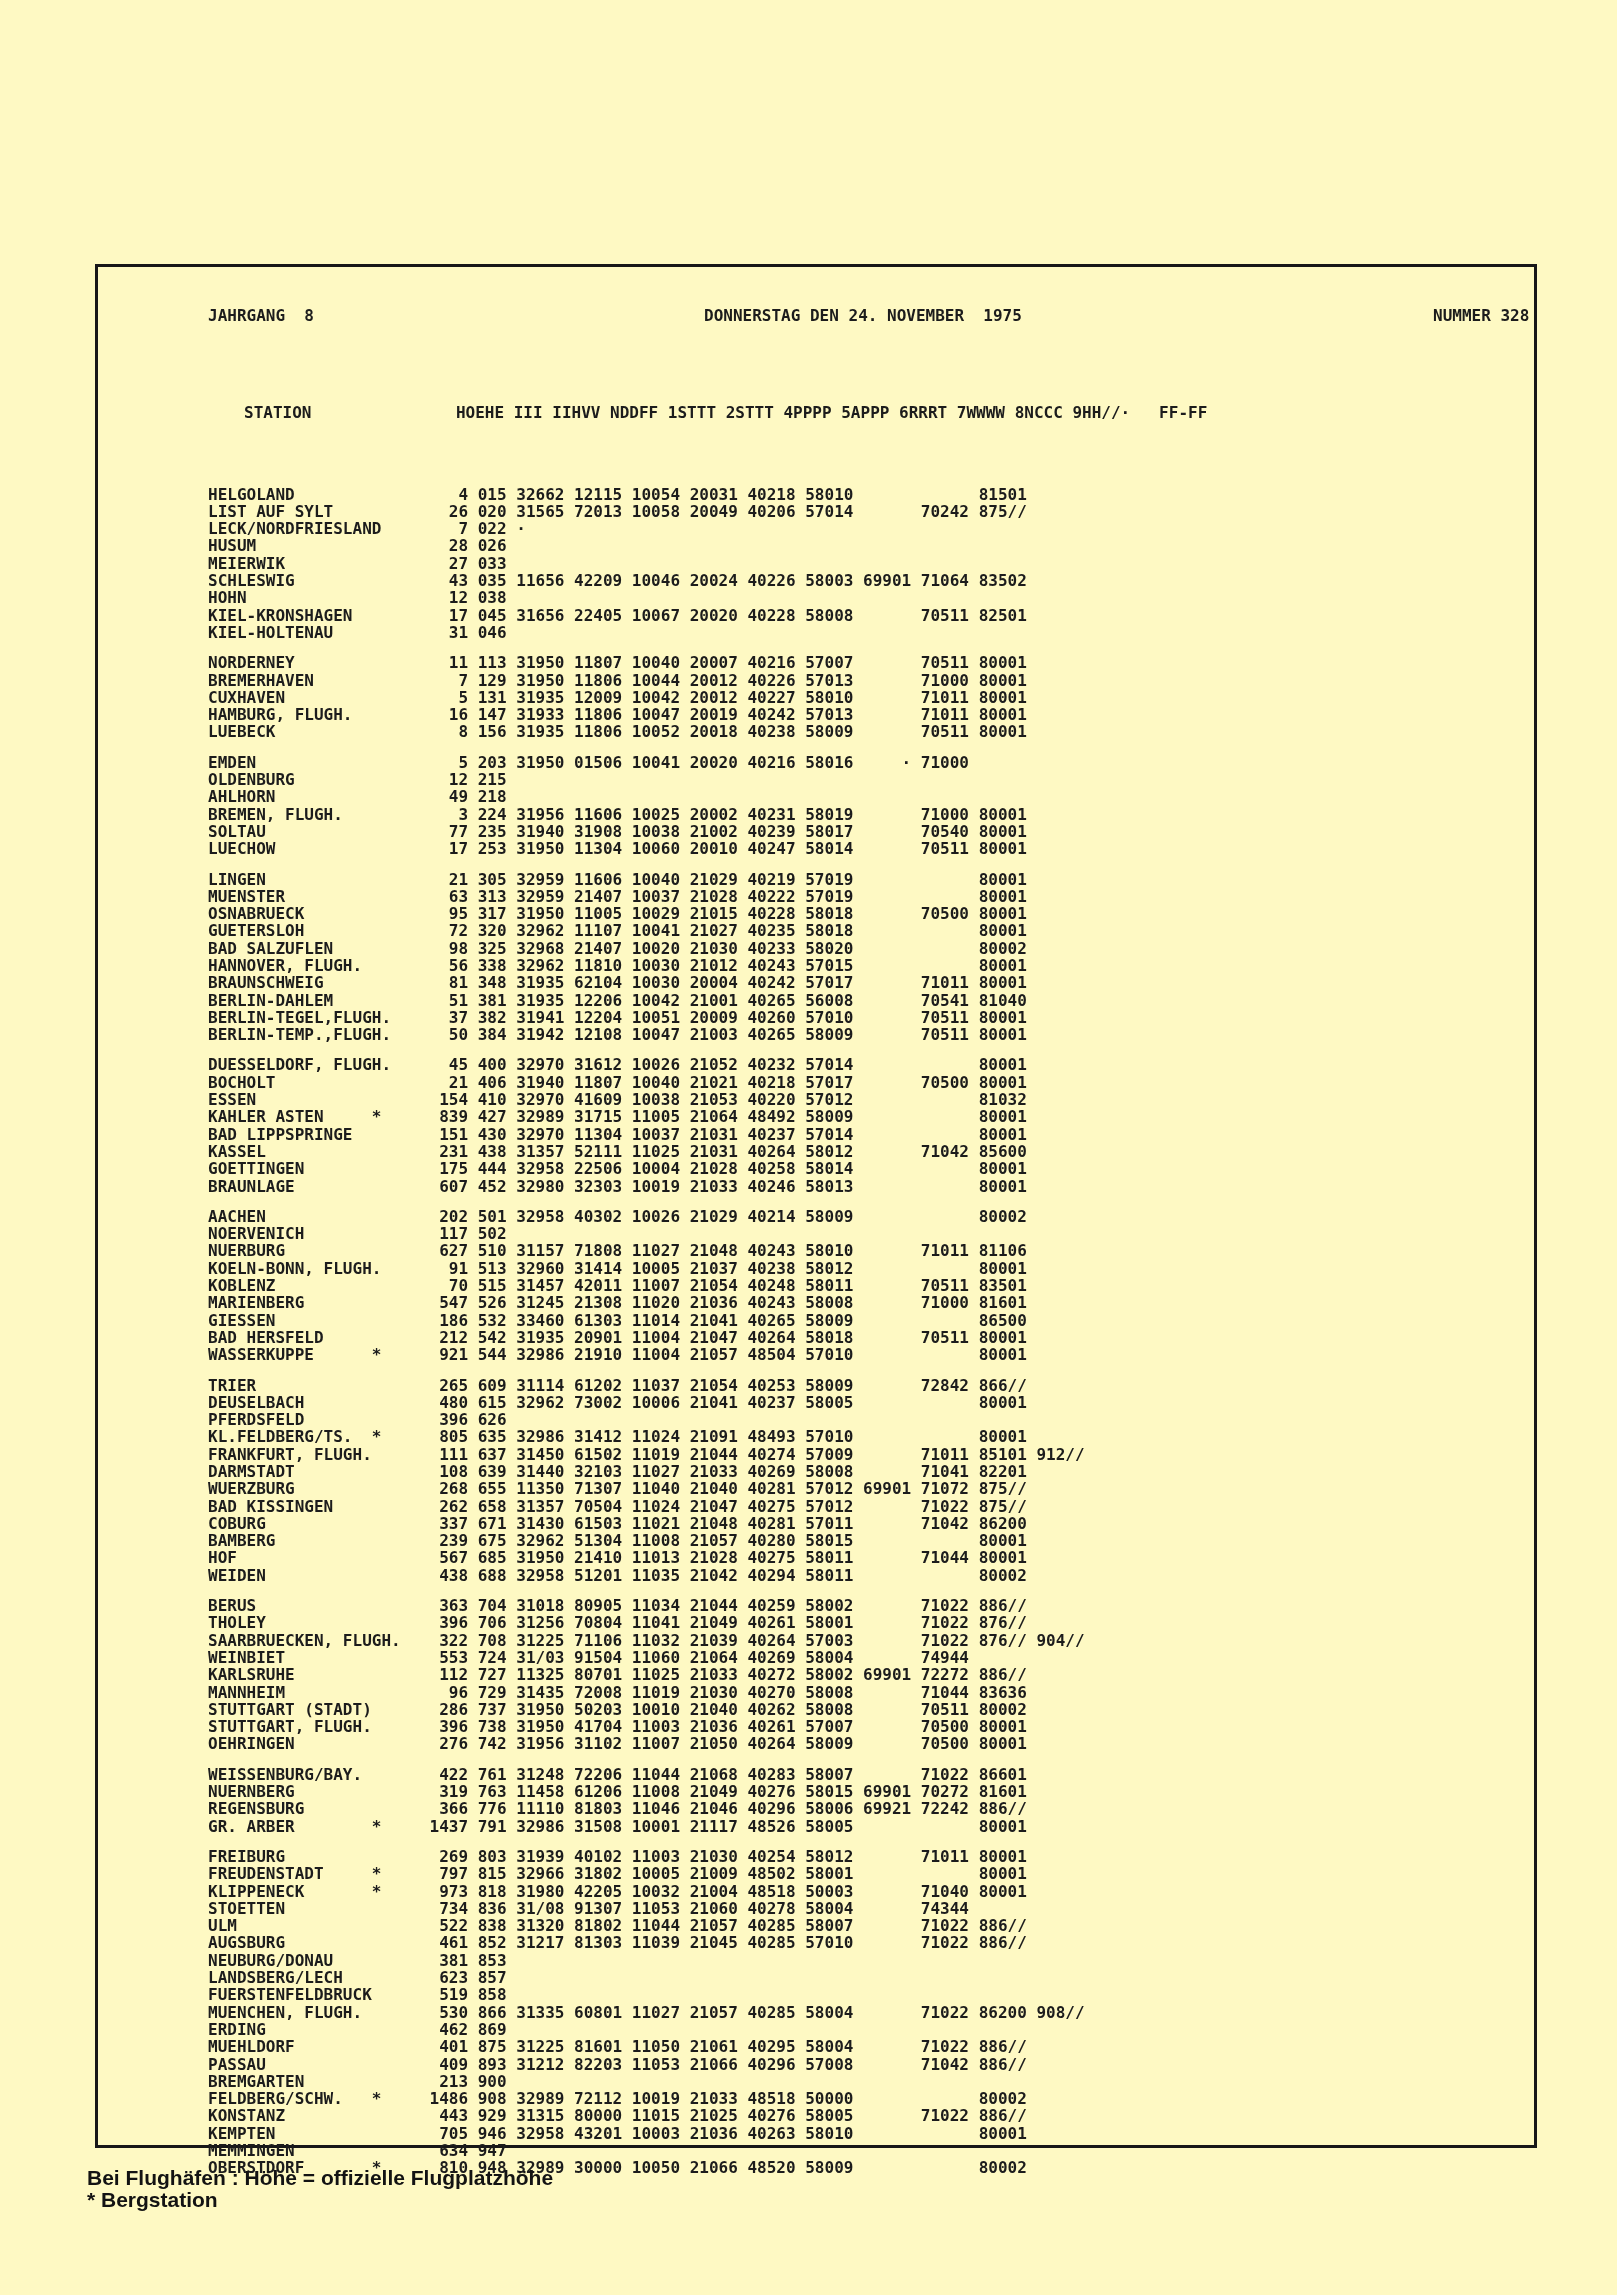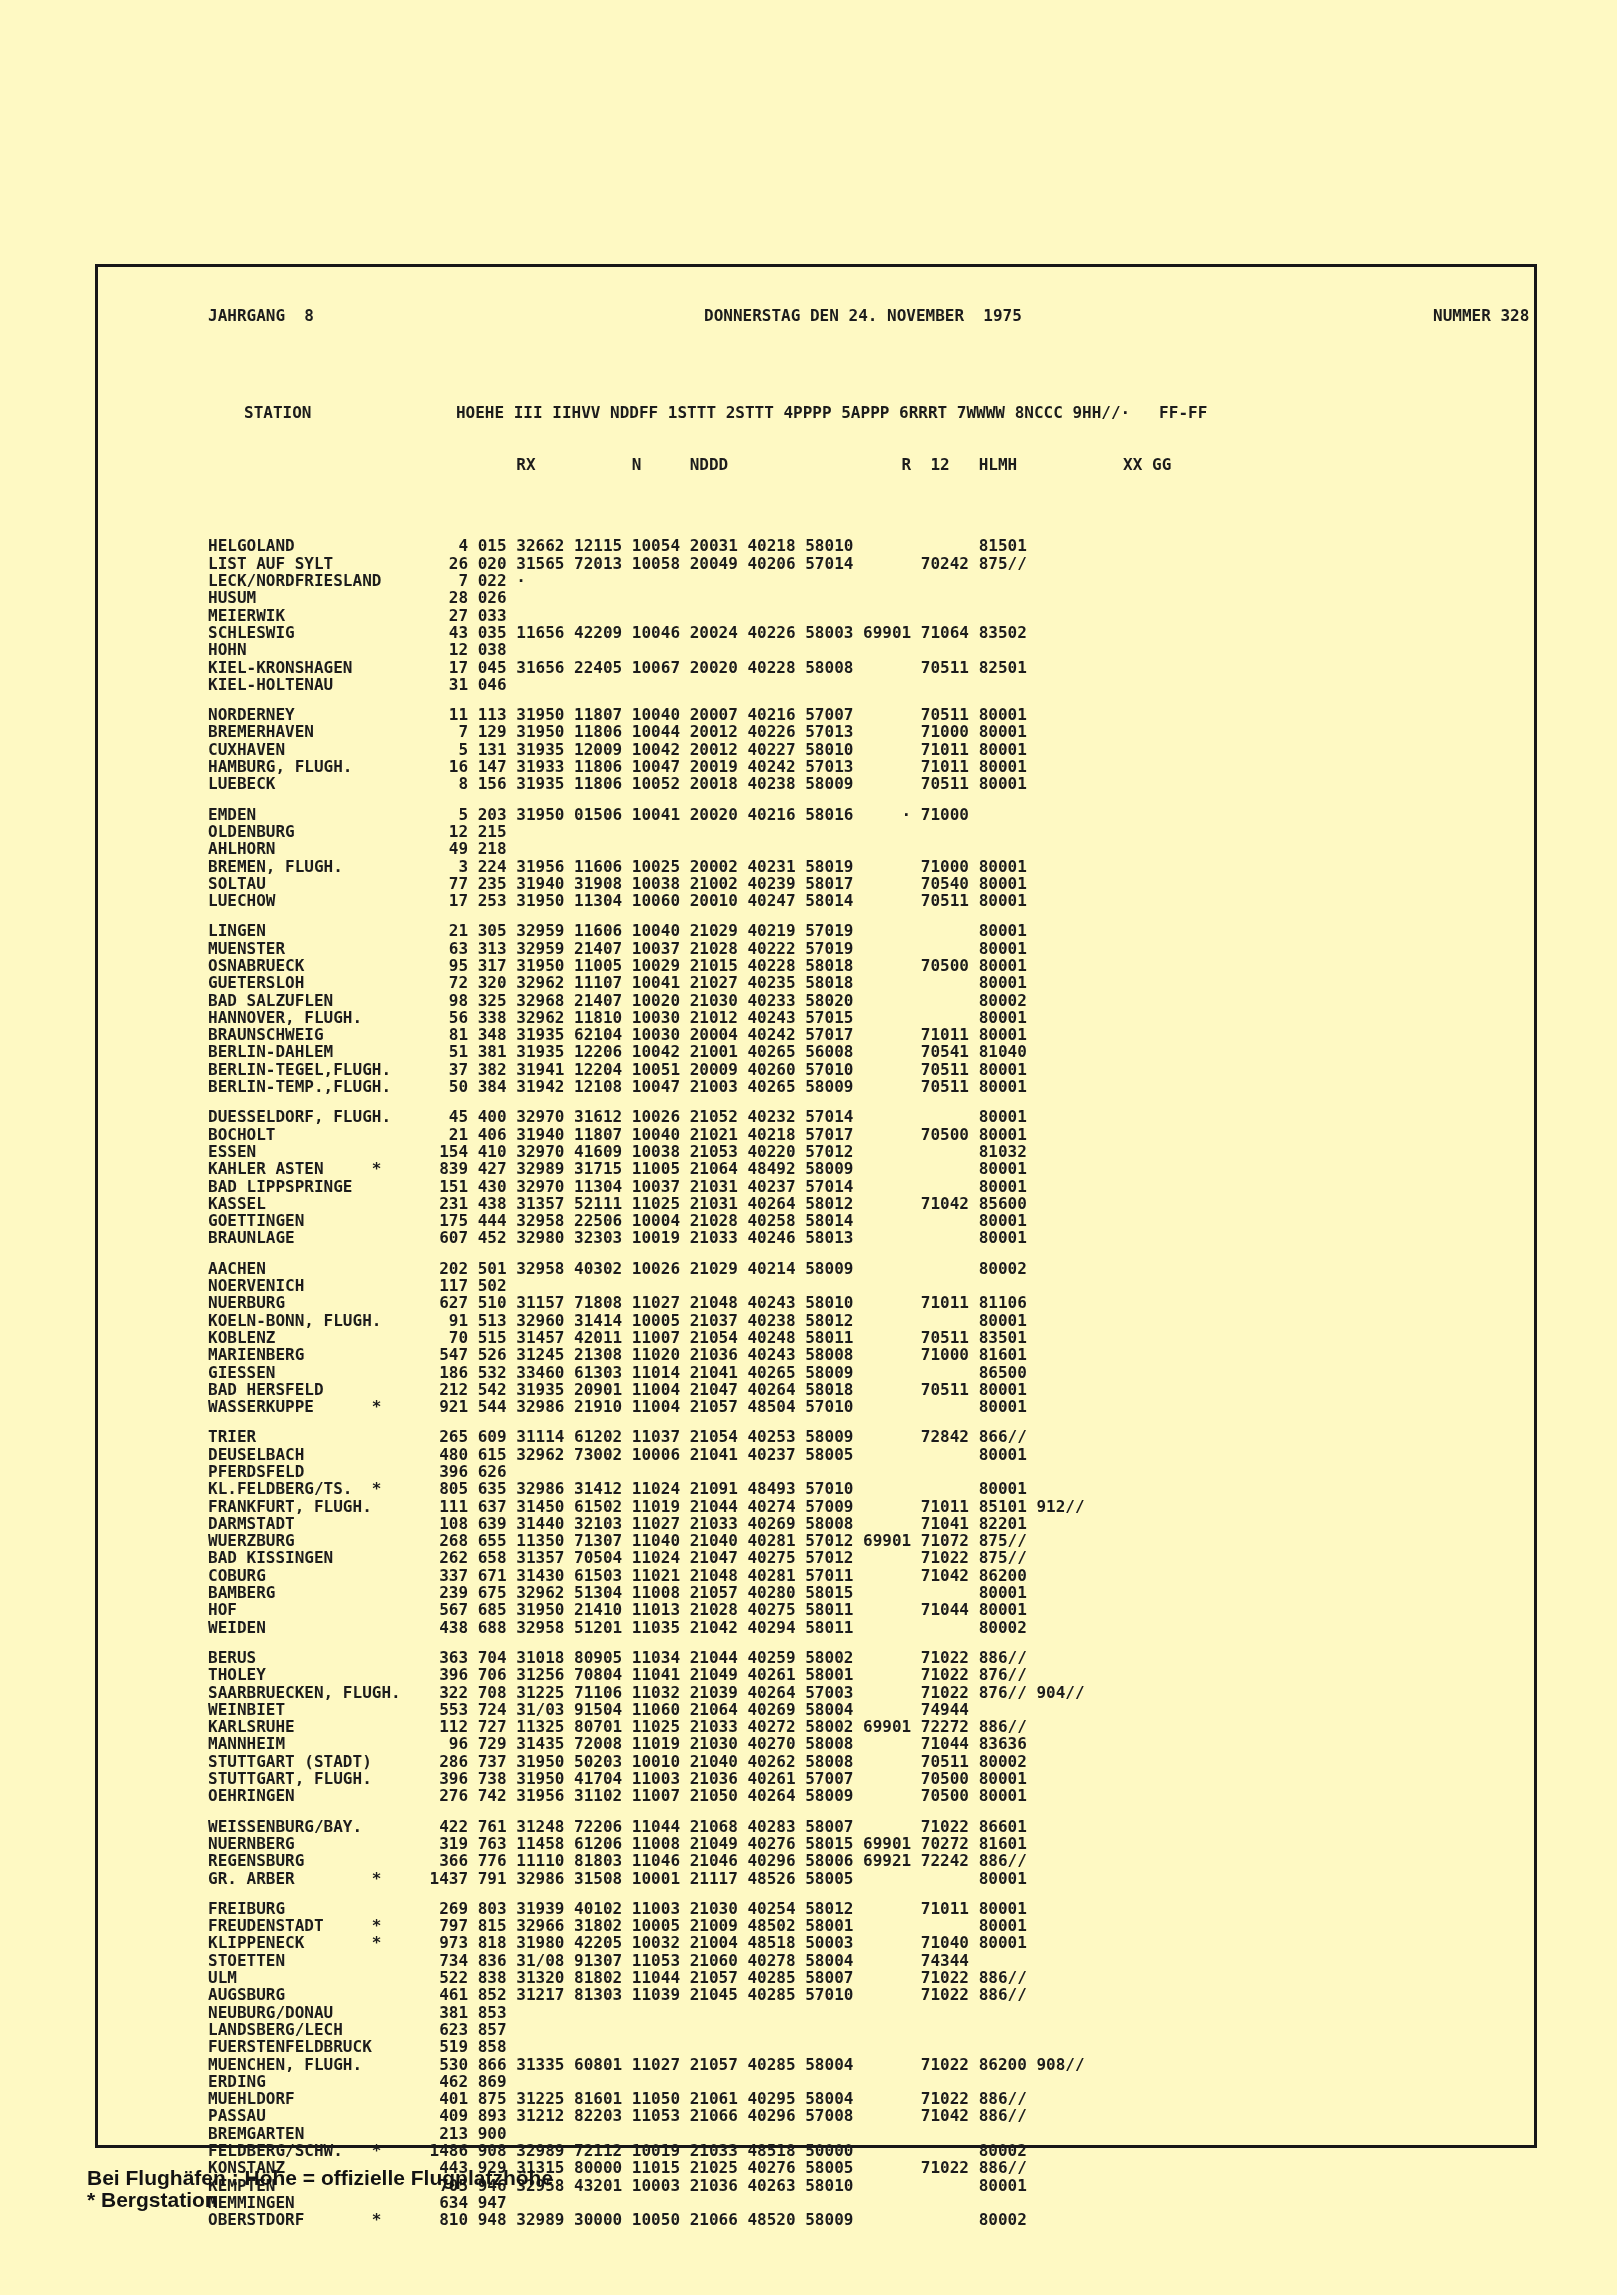--- a/index.html
+++ b/index.html
@@ -56,21 +56,20 @@
 
   <div class="doc">
     <div class="line masthead-line">
       <span class="mh-left">JAHRGANG  8</span>
       <span class="mh-center">DONNERSTAG DEN 24. NOVEMBER  1975</span>
       <span class="mh-right">NUMMER 328</span>
     </div>
 
 
     <div class="line colhead-1">STATION               HOEHE III IIHVV NDDFF 1STTT 2STTT 4PPPP 5APPP 6RRRT 7WWWW 8NCCC 9HH//·   FF-FF</div>
-    <div class="line colhead-2">                                RX          N     NDDD                  R  12   HLMH           XX GG</div>
 
     <div id="table"><div class="block"><div class="line">HELGOLAND                 4 015 32662 12115 10054 20031 40218 58010             81501</div><div class="line">LIST AUF SYLT            26 020 31565 72013 10058 20049 40206 57014       70242 875//</div><div class="line">LECK/NORDFRIESLAND        7 022 ·</div><div class="line">HUSUM                    28 026</div><div class="line">MEIERWIK                 27 033</div><div class="line">SCHLESWIG                43 035 11656 42209 10046 20024 40226 58003 69901 71064 83502</div><div class="line">HOHN                     12 038</div><div class="line">KIEL-KRONSHAGEN          17 045 31656 22405 10067 20020 40228 58008       70511 82501</div><div class="line">KIEL-HOLTENAU            31 046</div></div><div class="block"><div class="line">NORDERNEY                11 113 31950 11807 10040 20007 40216 57007       70511 80001</div><div class="line">BREMERHAVEN               7 129 31950 11806 10044 20012 40226 57013       71000 80001</div><div class="line">CUXHAVEN                  5 131 31935 12009 10042 20012 40227 58010       71011 80001</div><div class="line">HAMBURG, FLUGH.          16 147 31933 11806 10047 20019 40242 57013       71011 80001</div><div class="line">LUEBECK                   8 156 31935 11806 10052 20018 40238 58009       70511 80001</div></div><div class="block"><div class="line">EMDEN                     5 203 31950 01506 10041 20020 40216 58016     · 71000</div><div class="line">OLDENBURG                12 215</div><div class="line">AHLHORN                  49 218</div><div class="line">BREMEN, FLUGH.            3 224 31956 11606 10025 20002 40231 58019       71000 80001</div><div class="line">SOLTAU                   77 235 31940 31908 10038 21002 40239 58017       70540 80001</div><div class="line">LUECHOW                  17 253 31950 11304 10060 20010 40247 58014       70511 80001</div></div><div class="block"><div class="line">LINGEN                   21 305 32959 11606 10040 21029 40219 57019             80001</div><div class="line">MUENSTER                 63 313 32959 21407 10037 21028 40222 57019             80001</div><div class="line">OSNABRUECK               95 317 31950 11005 10029 21015 40228 58018       70500 80001</div><div class="line">GUETERSLOH               72 320 32962 11107 10041 21027 40235 58018             80001</div><div class="line">BAD SALZUFLEN            98 325 32968 21407 10020 21030 40233 58020             80002</div><div class="line">HANNOVER, FLUGH.         56 338 32962 11810 10030 21012 40243 57015             80001</div><div class="line">BRAUNSCHWEIG             81 348 31935 62104 10030 20004 40242 57017       71011 80001</div><div class="line">BERLIN-DAHLEM            51 381 31935 12206 10042 21001 40265 56008       70541 81040</div><div class="line">BERLIN-TEGEL,FLUGH.      37 382 31941 12204 10051 20009 40260 57010       70511 80001</div><div class="line">BERLIN-TEMP.,FLUGH.      50 384 31942 12108 10047 21003 40265 58009       70511 80001</div></div><div class="block"><div class="line">DUESSELDORF, FLUGH.      45 400 32970 31612 10026 21052 40232 57014             80001</div><div class="line">BOCHOLT                  21 406 31940 11807 10040 21021 40218 57017       70500 80001</div><div class="line">ESSEN                   154 410 32970 41609 10038 21053 40220 57012             81032</div><div class="line">KAHLER ASTEN     *      839 427 32989 31715 11005 21064 48492 58009             80001</div><div class="line">BAD LIPPSPRINGE         151 430 32970 11304 10037 21031 40237 57014             80001</div><div class="line">KASSEL                  231 438 31357 52111 11025 21031 40264 58012       71042 85600</div><div class="line">GOETTINGEN              175 444 32958 22506 10004 21028 40258 58014             80001</div><div class="line">BRAUNLAGE               607 452 32980 32303 10019 21033 40246 58013             80001</div></div><div class="block"><div class="line">AACHEN                  202 501 32958 40302 10026 21029 40214 58009             80002</div><div class="line">NOERVENICH              117 502</div><div class="line">NUERBURG                627 510 31157 71808 11027 21048 40243 58010       71011 81106</div><div class="line">KOELN-BONN, FLUGH.       91 513 32960 31414 10005 21037 40238 58012             80001</div><div class="line">KOBLENZ                  70 515 31457 42011 11007 21054 40248 58011       70511 83501</div><div class="line">MARIENBERG              547 526 31245 21308 11020 21036 40243 58008       71000 81601</div><div class="line">GIESSEN                 186 532 33460 61303 11014 21041 40265 58009             86500</div><div class="line">BAD HERSFELD            212 542 31935 20901 11004 21047 40264 58018       70511 80001</div><div class="line">WASSERKUPPE      *      921 544 32986 21910 11004 21057 48504 57010             80001</div></div><div class="block"><div class="line">TRIER                   265 609 31114 61202 11037 21054 40253 58009       72842 866//</div><div class="line">DEUSELBACH              480 615 32962 73002 10006 21041 40237 58005             80001</div><div class="line">PFERDSFELD              396 626</div><div class="line">KL.FELDBERG/TS.  *      805 635 32986 31412 11024 21091 48493 57010             80001</div><div class="line">FRANKFURT, FLUGH.       111 637 31450 61502 11019 21044 40274 57009       71011 85101 912//</div><div class="line">DARMSTADT               108 639 31440 32103 11027 21033 40269 58008       71041 82201</div><div class="line">WUERZBURG               268 655 11350 71307 11040 21040 40281 57012 69901 71072 875//</div><div class="line">BAD KISSINGEN           262 658 31357 70504 11024 21047 40275 57012       71022 875//</div><div class="line">COBURG                  337 671 31430 61503 11021 21048 40281 57011       71042 86200</div><div class="line">BAMBERG                 239 675 32962 51304 11008 21057 40280 58015             80001</div><div class="line">HOF                     567 685 31950 21410 11013 21028 40275 58011       71044 80001</div><div class="line">WEIDEN                  438 688 32958 51201 11035 21042 40294 58011             80002</div></div><div class="block"><div class="line">BERUS                   363 704 31018 80905 11034 21044 40259 58002       71022 886//</div><div class="line">THOLEY                  396 706 31256 70804 11041 21049 40261 58001       71022 876//</div><div class="line">SAARBRUECKEN, FLUGH.    322 708 31225 71106 11032 21039 40264 57003       71022 876// 904//</div><div class="line">WEINBIET                553 724 31/03 91504 11060 21064 40269 58004       74944</div><div class="line">KARLSRUHE               112 727 11325 80701 11025 21033 40272 58002 69901 72272 886//</div><div class="line">MANNHEIM                 96 729 31435 72008 11019 21030 40270 58008       71044 83636</div><div class="line">STUTTGART (STADT)       286 737 31950 50203 10010 21040 40262 58008       70511 80002</div><div class="line">STUTTGART, FLUGH.       396 738 31950 41704 11003 21036 40261 57007       70500 80001</div><div class="line">OEHRINGEN               276 742 31956 31102 11007 21050 40264 58009       70500 80001</div></div><div class="block"><div class="line">WEISSENBURG/BAY.        422 761 31248 72206 11044 21068 40283 58007       71022 86601</div><div class="line">NUERNBERG               319 763 11458 61206 11008 21049 40276 58015 69901 70272 81601</div><div class="line">REGENSBURG              366 776 11110 81803 11046 21046 40296 58006 69921 72242 886//</div><div class="line">GR. ARBER        *     1437 791 32986 31508 10001 21117 48526 58005             80001</div></div><div class="block"><div class="line">FREIBURG                269 803 31939 40102 11003 21030 40254 58012       71011 80001</div><div class="line">FREUDENSTADT     *      797 815 32966 31802 10005 21009 48502 58001             80001</div><div class="line">KLIPPENECK       *      973 818 31980 42205 10032 21004 48518 50003       71040 80001</div><div class="line">STOETTEN                734 836 31/08 91307 11053 21060 40278 58004       74344</div><div class="line">ULM                     522 838 31320 81802 11044 21057 40285 58007       71022 886//</div><div class="line">AUGSBURG                461 852 31217 81303 11039 21045 40285 57010       71022 886//</div><div class="line">NEUBURG/DONAU           381 853</div><div class="line">LANDSBERG/LECH          623 857</div><div class="line">FUERSTENFELDBRUCK       519 858</div><div class="line">MUENCHEN, FLUGH.        530 866 31335 60801 11027 21057 40285 58004       71022 86200 908//</div><div class="line">ERDING                  462 869</div><div class="line">MUEHLDORF               401 875 31225 81601 11050 21061 40295 58004       71022 886//</div><div class="line">PASSAU                  409 893 31212 82203 11053 21066 40296 57008       71042 886//</div><div class="line">BREMGARTEN              213 900</div><div class="line">FELDBERG/SCHW.   *     1486 908 32989 72112 10019 21033 48518 50000             80002</div><div class="line">KONSTANZ                443 929 31315 80000 11015 21025 40276 58005       71022 886//</div><div class="line">KEMPTEN                 705 946 32958 43201 10003 21036 40263 58010             80001</div><div class="line">MEMMINGEN               634 947</div><div class="line">OBERSTDORF       *      810 948 32989 30000 10050 21066 48520 58009             80002</div></div></div>
   </div>
 
   <div class="footer">
     <div>Bei Flughäfen : Höhe = offizielle Flugplatzhöhe</div>
     <div>* Bergstation</div>
   </div>
 </div>
 

